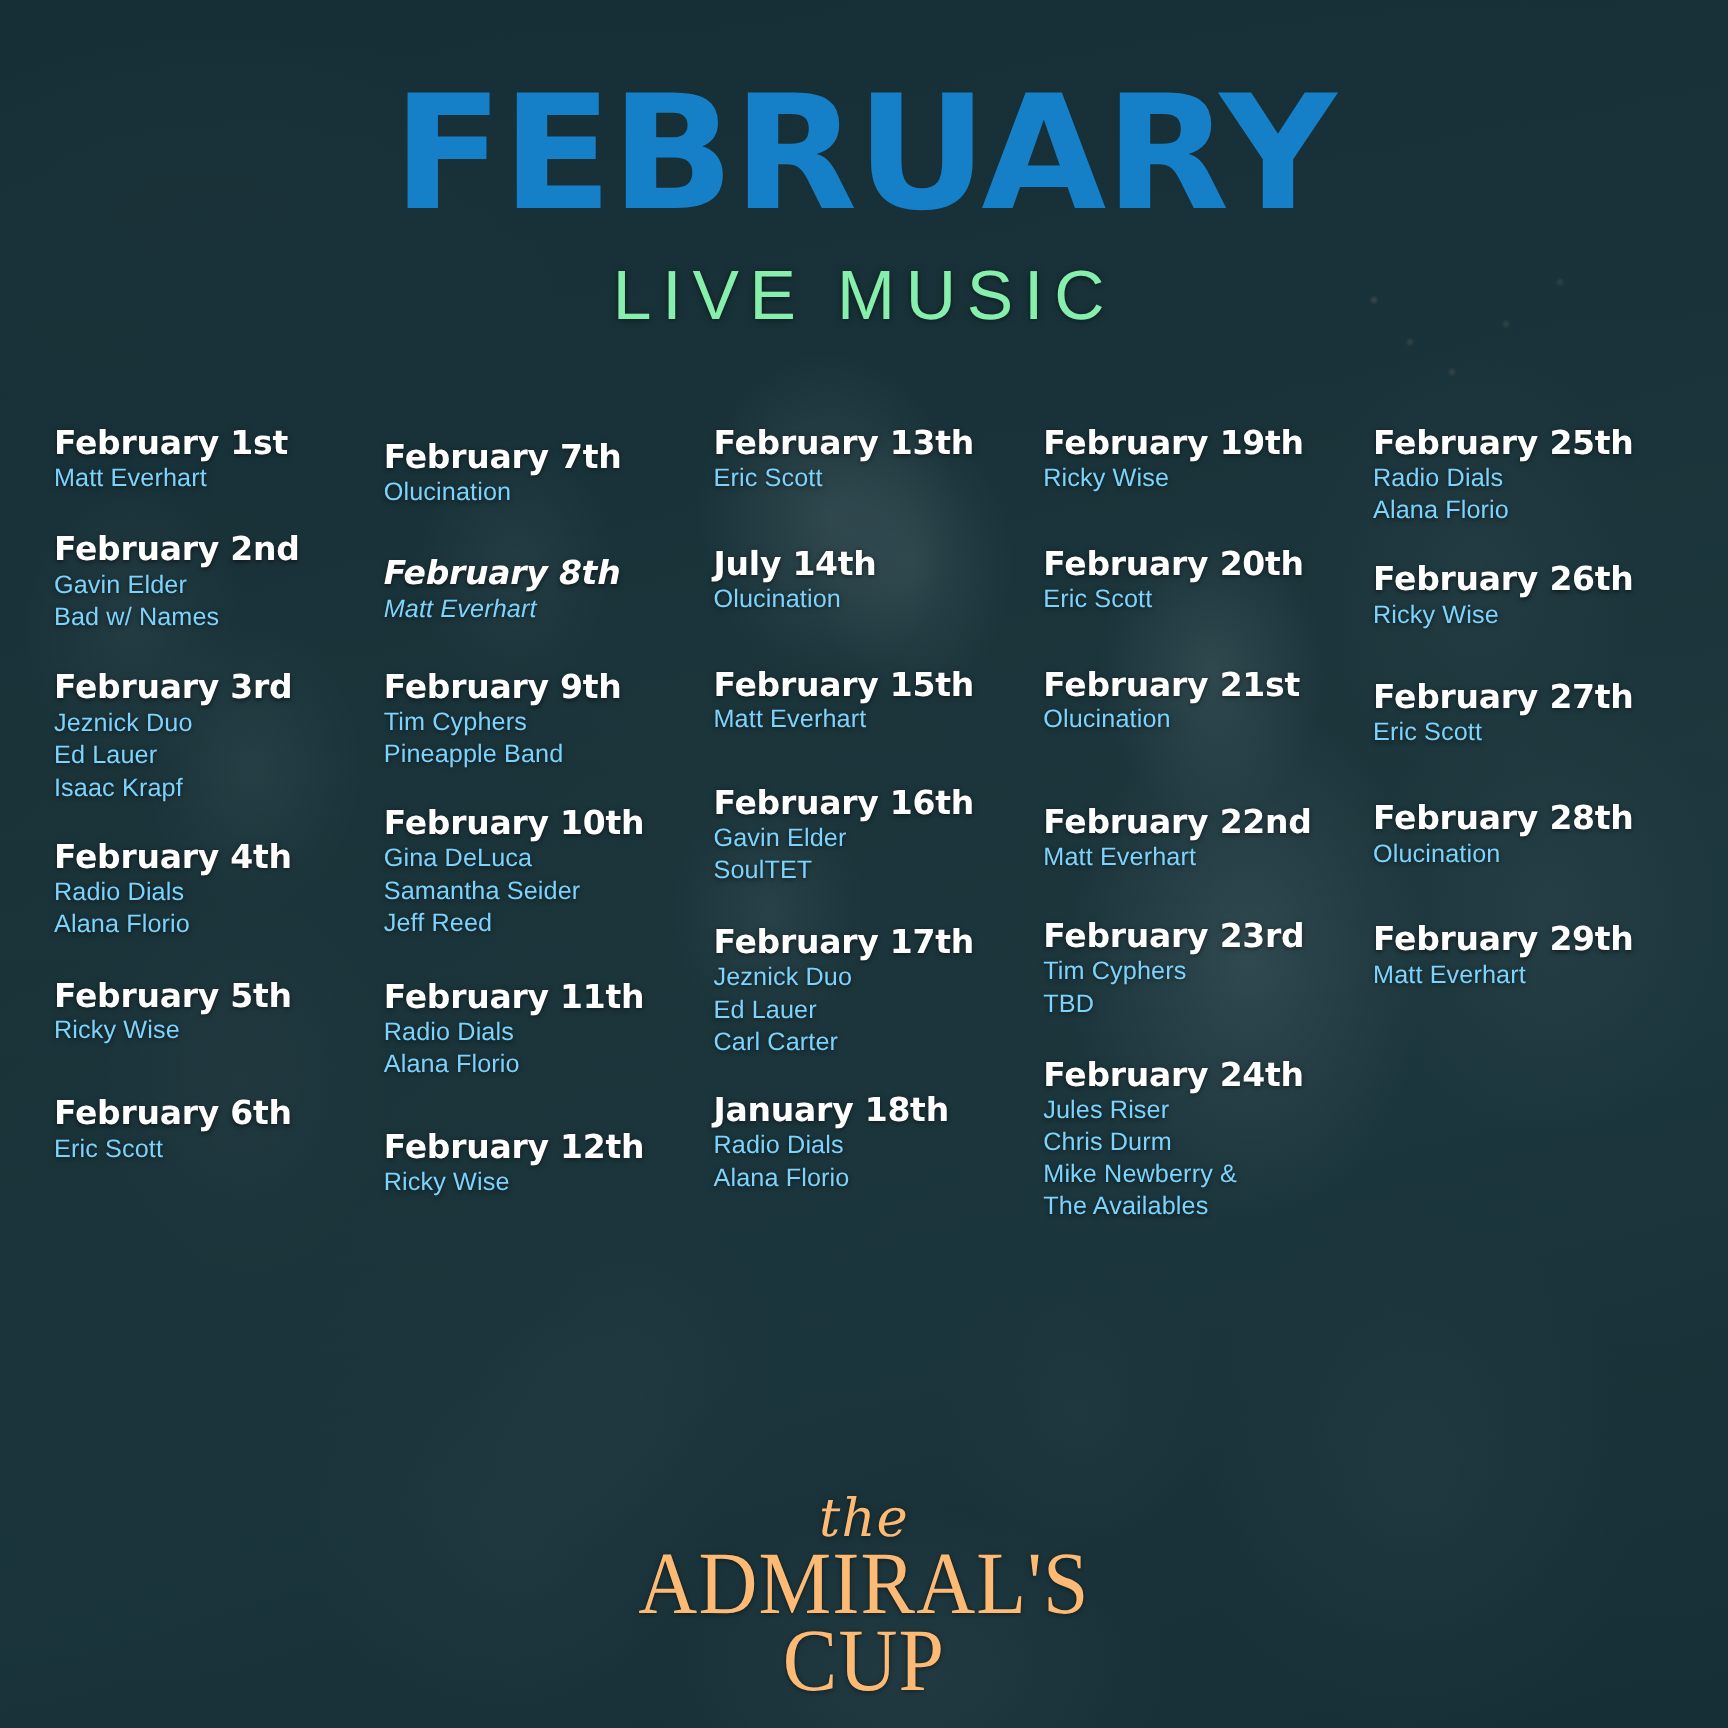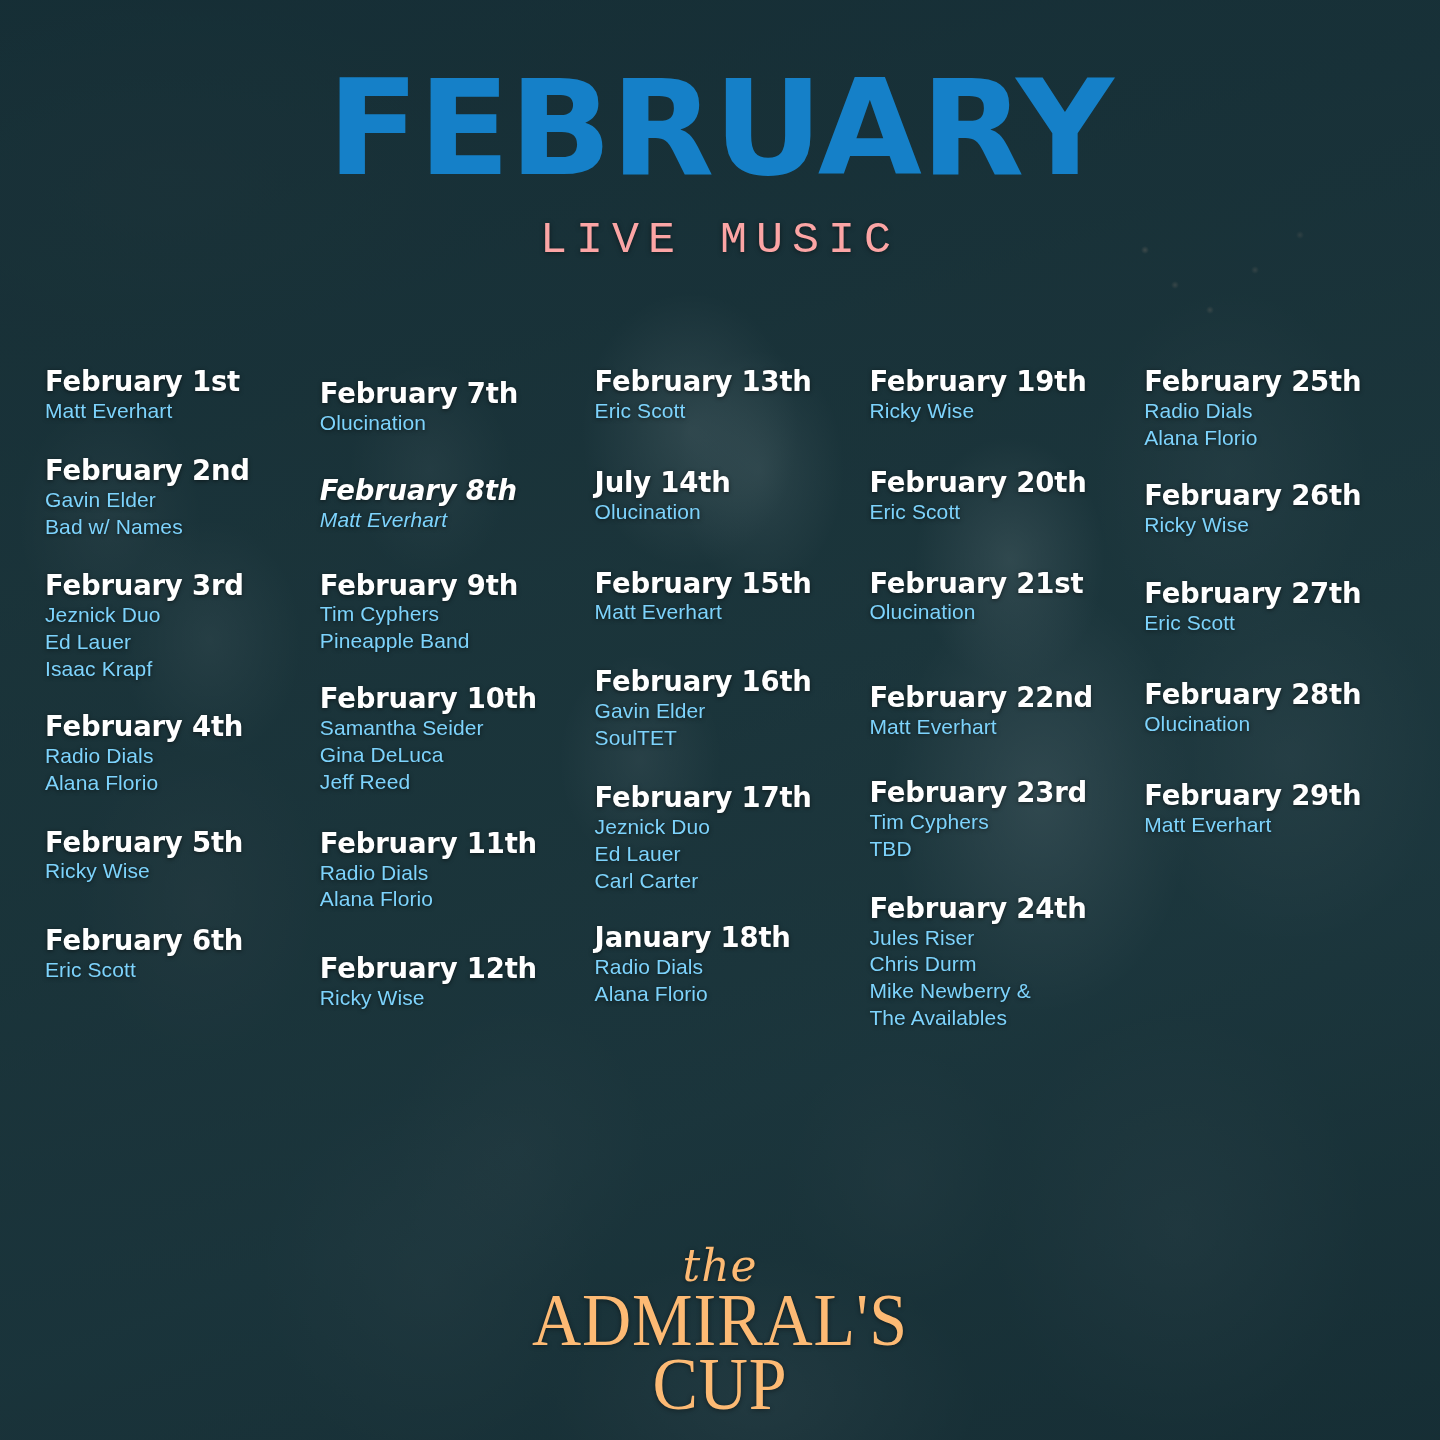--- a/index.html
+++ b/index.html
@@ -53,34 +53,34 @@
     font-family:"DejaVu Sans", sans-serif;
     font-weight:700;
     font-size:132px;
     line-height:1;
     letter-spacing:-1px;
     color:#1580c8;
     margin-top:62px;
     transform:scaleX(1.02);
   }
   #subtitle{
-    font-family:Liberation Mono, monospace;
+    font-family:Liberation Sans, sans-serif;
     font-weight:400;
-    font-size:45px;
+    font-size:58px;
     line-height:1;
     letter-spacing:9px;
-    color:#fca5a5;
+    color:#86efac;
     margin-top:24px;
     text-shadow:0 1px 5px rgba(0,0,0,.5);
   }
 
   
   #schedule{
     position:absolute;
-    top:366px;
+    top:354px;
     left:45px;
     width:1370px;
     display:flex;
     gap:4px;
   }
   .col{ width:275px; }
 
   .entry{ margin-bottom:0; }
   .entry-date{
     font-family:"DejaVu Sans", sans-serif;
@@ -191,22 +191,22 @@
         <div class="entry-date">February 8th</div>
         <div class="entry-act">Matt Everhart</div>
       </div>
       <div class="entry" style="margin-top: 36px;">
         <div class="entry-date">February 9th</div>
         <div class="entry-act">Tim Cyphers</div>
         <div class="entry-act">Pineapple Band</div>
       </div>
       <div class="entry" style="margin-top: 28px;">
         <div class="entry-date">February 10th</div>
+        <div class="entry-act">Gina DeLuca</div>
         <div class="entry-act">Samantha Seider</div>
-        <div class="entry-act">Gina DeLuca</div>
         <div class="entry-act">Jeff Reed</div>
       </div>
       <div class="entry" style="margin-top: 32px;">
         <div class="entry-date">February 11th</div>
         <div class="entry-act">Radio Dials</div>
         <div class="entry-act">Alana Florio</div>
       </div>
       <div class="entry" style="margin-top: 40px;">
         <div class="entry-date">February 12th</div>
         <div class="entry-act">Ricky Wise</div>

